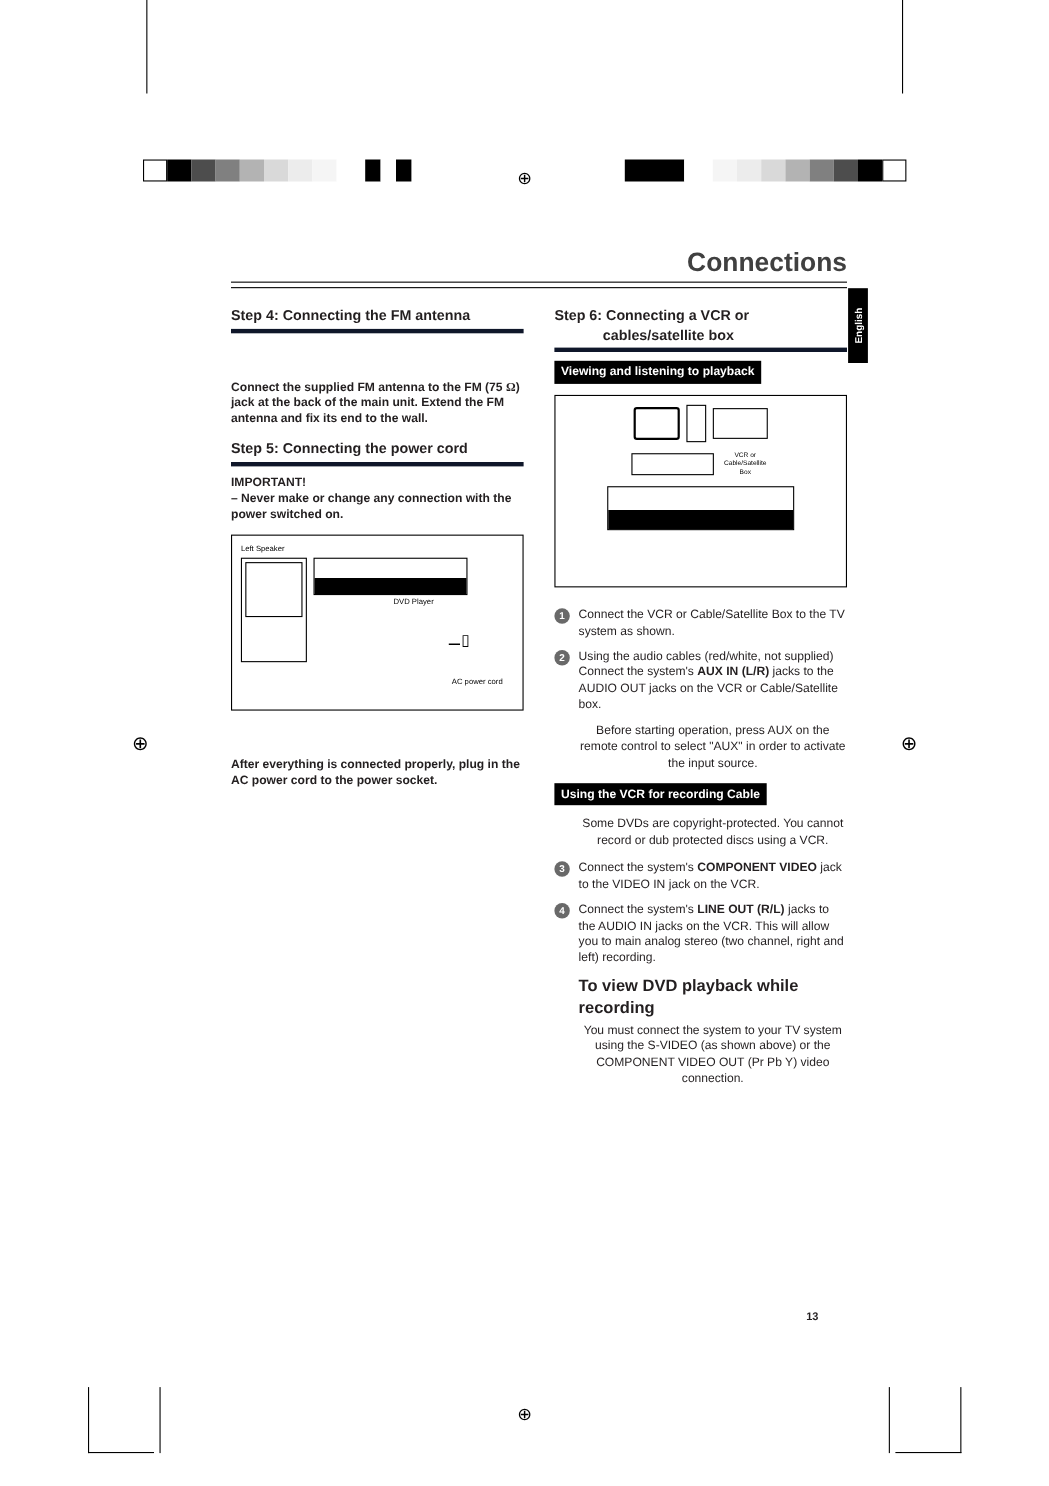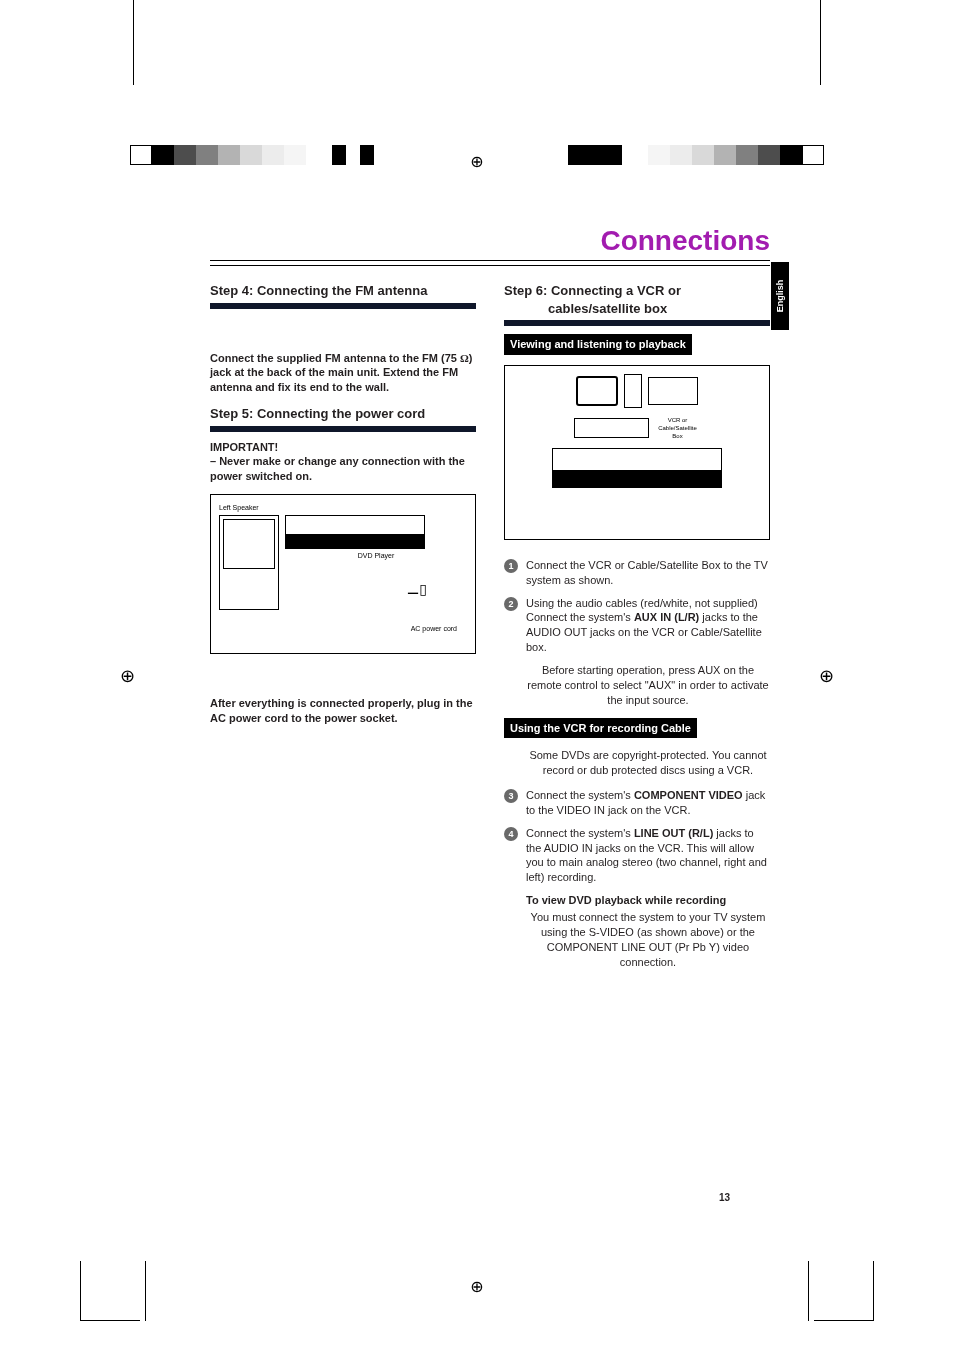--- a/index.html
+++ b/index.html
@@ -42,27 +42,27 @@
 
   .crop-tl-v { position:absolute; left:133px; top:0; width:1px; height:85px; background:#000;}
   .crop-tr-v { position:absolute; right:133px; top:0; width:1px; height:85px; background:#000;}
   .crop-bl { position:absolute; left:80px; bottom:30px; width:60px; height:60px; border-left:1px solid #000; border-bottom:1px solid #000; border-top:none; border-right:none;}
   .crop-bl2 { position:absolute; left:145px; bottom:30px; width:1px; height:60px; background:#000;}
   .crop-br { position:absolute; right:80px; bottom:30px; width:60px; height:60px; border-right:1px solid #000; border-bottom:1px solid #000;}
   .crop-br2 { position:absolute; right:145px; bottom:30px; width:1px; height:60px; background:#000;}
 
   
   .content { position: absolute; left: 210px; top: 225px; width: 560px; }
-  .page-title { color: #a21caf; font-size: 28px; font-weight: 700; text-align: right; border-bottom: 1.5px solid #000; padding-bottom: 3px; margin-bottom: 4px;}
+  .page-title { color: #404040; font-size: 24px; font-weight: 700; text-align: right; border-bottom: 1.5px solid #000; padding-bottom: 3px; margin-bottom: 4px;}
   .thinrule { border-bottom: 0.5px solid #000; margin-bottom: 10px;}
 
   .columns { display: flex; gap: 28px; }
   .col { flex: 1; font-size: 11px; line-height: 1.35; }
 
-  .h-step { font-weight: 700; font-size: 13px; border-bottom: 6px solid #0f172a; padding-bottom: 3px; margin-top: 6px; margin-bottom: 8px;}
+  .h-step { font-weight: 700; font-size: 13px; border-bottom: 4px solid #0f172a; padding-bottom: 3px; margin-top: 6px; margin-bottom: 8px;}
   .h-step.indent { text-indent: -44px; padding-left: 44px;}
   .body { font-weight: 700; margin-bottom: 10px; margin-top: 42px; }
   .body .omega { font-family: "Times New Roman", serif; }
   .imp-head { font-weight: 700; font-size: 11px; margin-top:4px;}
   .imp-body { font-weight: 700; font-size: 11px; margin-bottom: 10px;}
 
   .figbox { border: 1px solid #000; background:#fff; width: 100%; padding: 8px; font-size: 6px; color:#000;}
   .figbox.fig1 { height: 160px; margin-bottom:12px;}
   .figbox.fig2 { height: 175px; margin-bottom:18px;}
 
@@ -71,26 +71,26 @@
   .dvd { width: 140px; height: 34px; border:1px solid #000; background: linear-gradient(#fff 55%,#000 55%); }
   .dvdlabel { text-align:center; font-size:7px; margin-top:2px;}
   .aclabel { text-align:right; font-size:7px; margin-top:25px; padding-right:10px;}
 
   .subhead { background:#000; color:#fff; font-weight:700; font-size:11px; padding:3px 6px; margin-bottom:10px; display:inline-block;}
   .stepline { display:flex; gap:8px; margin-bottom:8px; font-weight:300;}
   .circ { flex:0 0 14px; width:14px; height:14px; border-radius:50%; background:#696969; color:#fff; font-size:9px; font-weight:700; display:flex; align-items:center; justify-content:center; margin-top:1px;}
   .steptext { flex:1; }
   .steptext .b { font-weight:700; }
   .indentp { margin-left:22px; font-weight:300; margin-bottom:10px;text-align:center;}
-  .indent-head { margin-left:22px; font-weight:700; font-size:11px; margin-top:4px; margin-bottom:2px;}
+  .indent-head { margin-left:22px; font-weight:700; font-size:15px; margin-top:4px; margin-bottom:2px;}
 
   .lang-tab { position:absolute; right: 165px; top: 262px; width: 18px; height: 68px; background:#000; color:#fff; font-size:9px; font-weight:700; display:flex; align-items:center; justify-content:center;}
   .lang-tab span { transform: rotate(-90deg); white-space:nowrap;}
 
-  .page-num { position:absolute; right: 224px; top: 1192px; font-size:10px; font-weight:700;}
+  .page-num { position:absolute; right: 210px; top: 1192px; font-size:10px; font-weight:700;}
 
   
   .fig1-inner { display:flex; gap:6px; align-items:flex-start;}
   .spk { width:60px; height:95px; border:1px solid #000;}
   .spk-inner { margin:3px; height:50px; border:1px solid #000;}
   .fig1-right { flex:1;}
   .plug { text-align:right; font-size:14px; margin-top:20px; padding-right:40px;}
   .fig2-row { display:flex; gap:6px; justify-content:center; margin-bottom:8px; align-items:center;}
   .tv { width:42px; height:30px; border:2px solid #000; border-radius:3px;}
   .tower { width:18px; height:34px; border:1px solid #000;}
@@ -227,21 +227,21 @@
 
         <div class="stepline">
           <div class="circ">4</div>
           <div class="steptext">
             <span>Connect the system's </span><span class="b">LINE OUT (R/L)</span><span> jacks to the AUDIO IN jacks on the VCR.  This will allow you to main analog stereo (two channel, right and left) recording.</span>
           </div>
         </div>
 
         <div class="indent-head">To view DVD playback while recording</div>
         <p class="indentp" style="margin-bottom:0">
-          <span>You must connect the system to your TV system using the </span><span class="b">S-VIDEO</span><span> (as shown above) or the </span><span class="b">COMPONENT LINE OUT</span><span> (Pr Pb Y) video connection.</span>
+          <span>You must connect the system to your TV system using the </span><span class="b">S-VIDEO</span><span> (as shown above) or the </span><span class="b">COMPONENT VIDEO OUT</span><span> (Pr Pb Y) video connection.</span>
         </p>
       </div>
 
     </div>
   </div>
 
   <div class="page-num">13</div>
 </div>
 
 </body></html>

